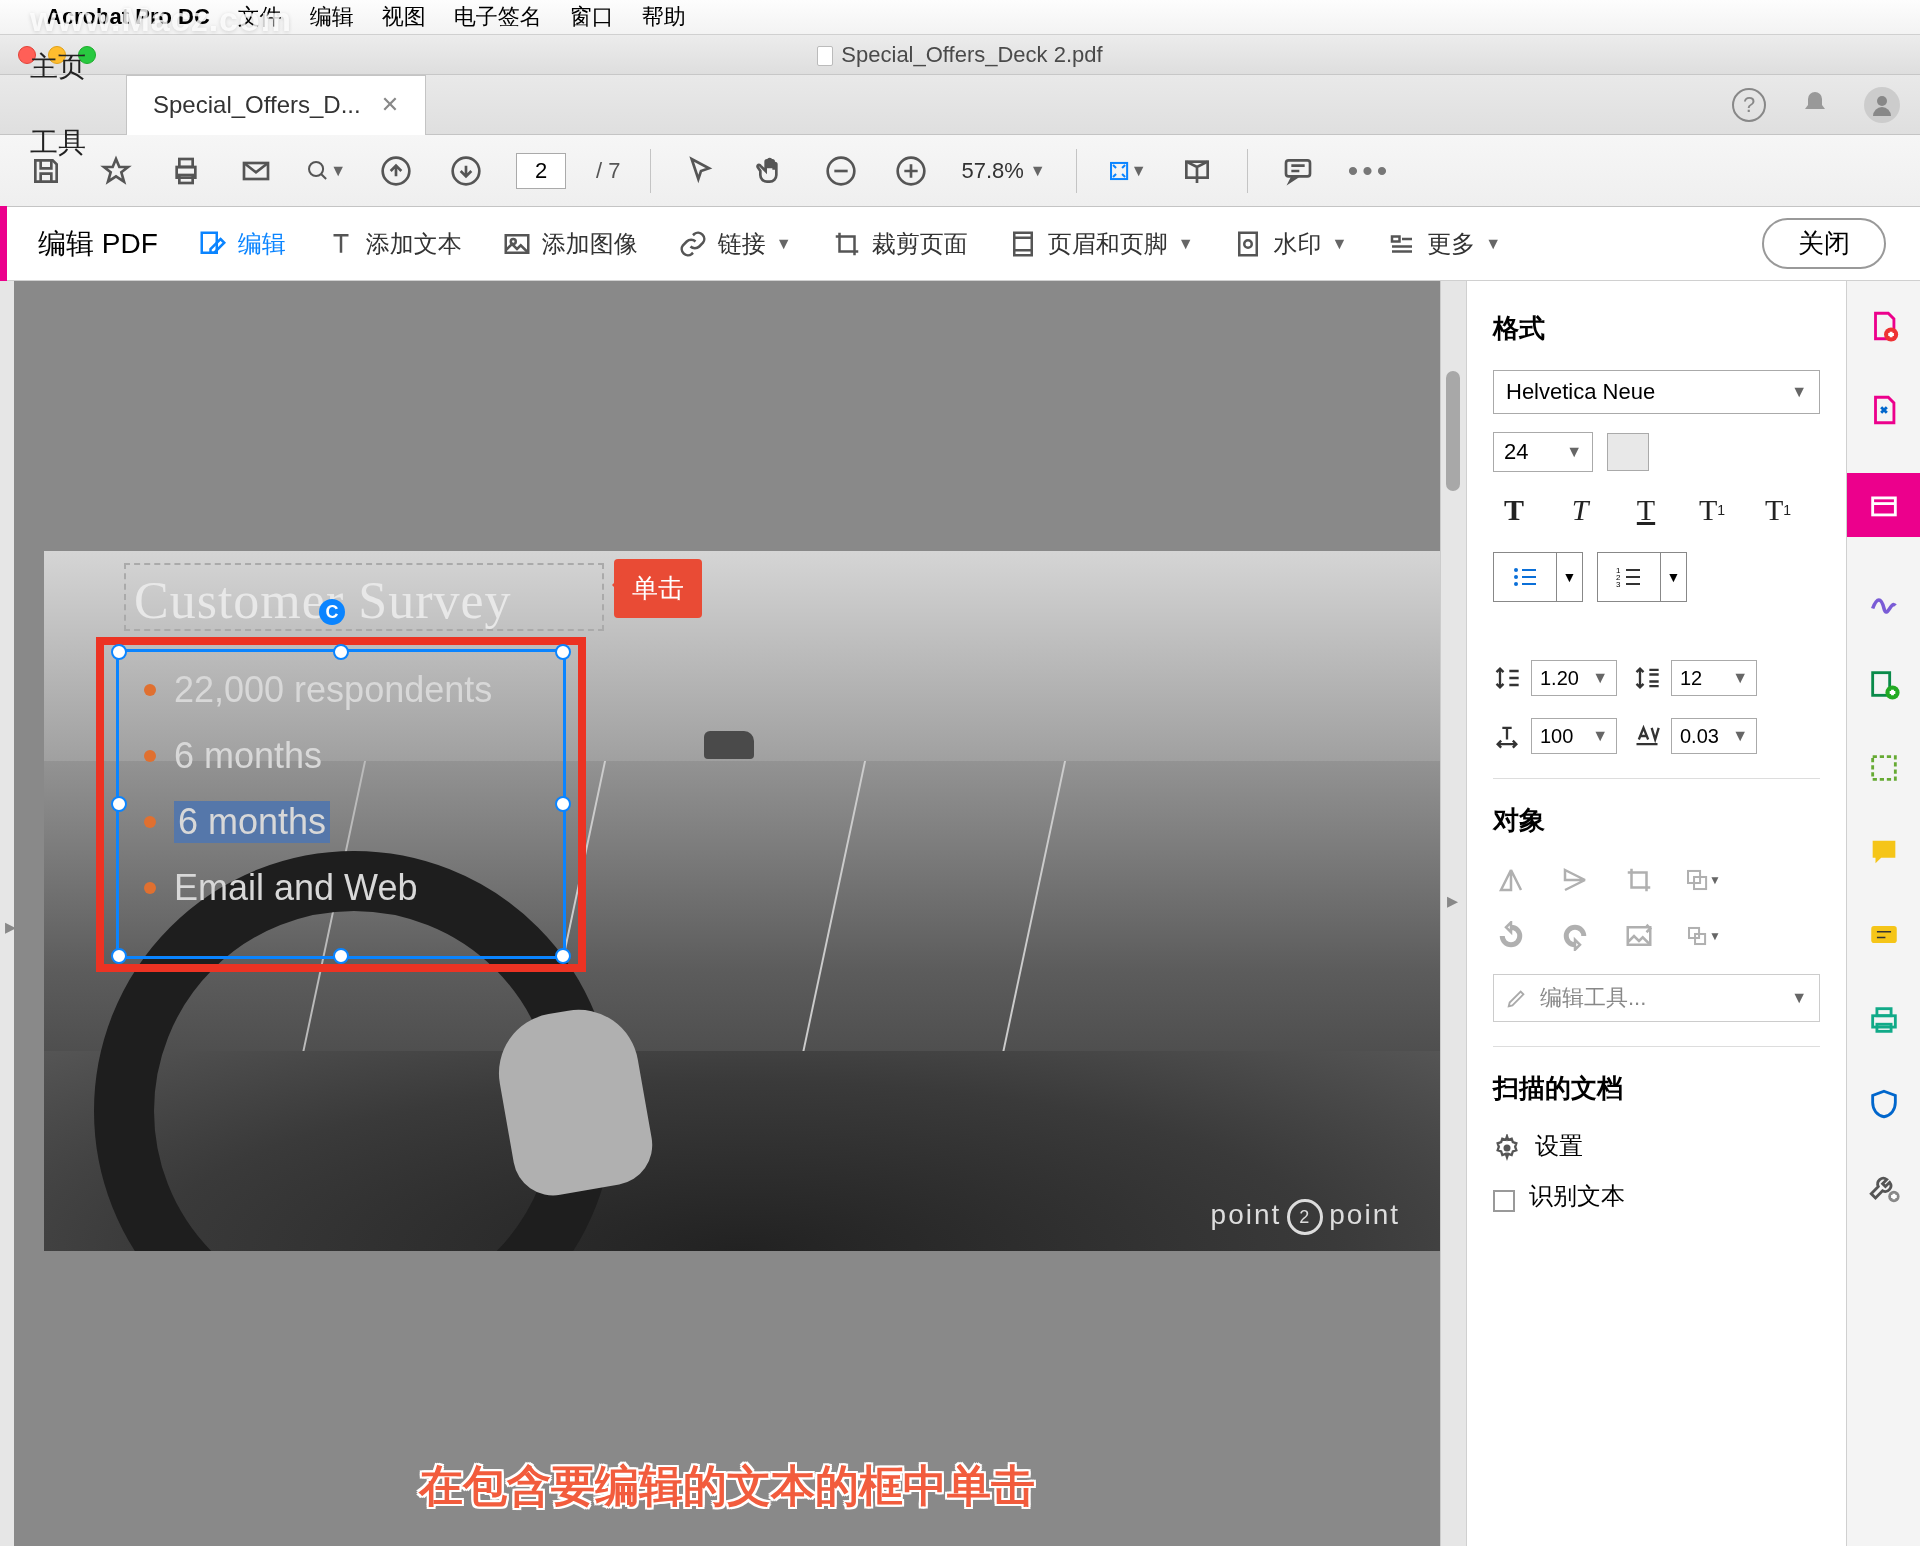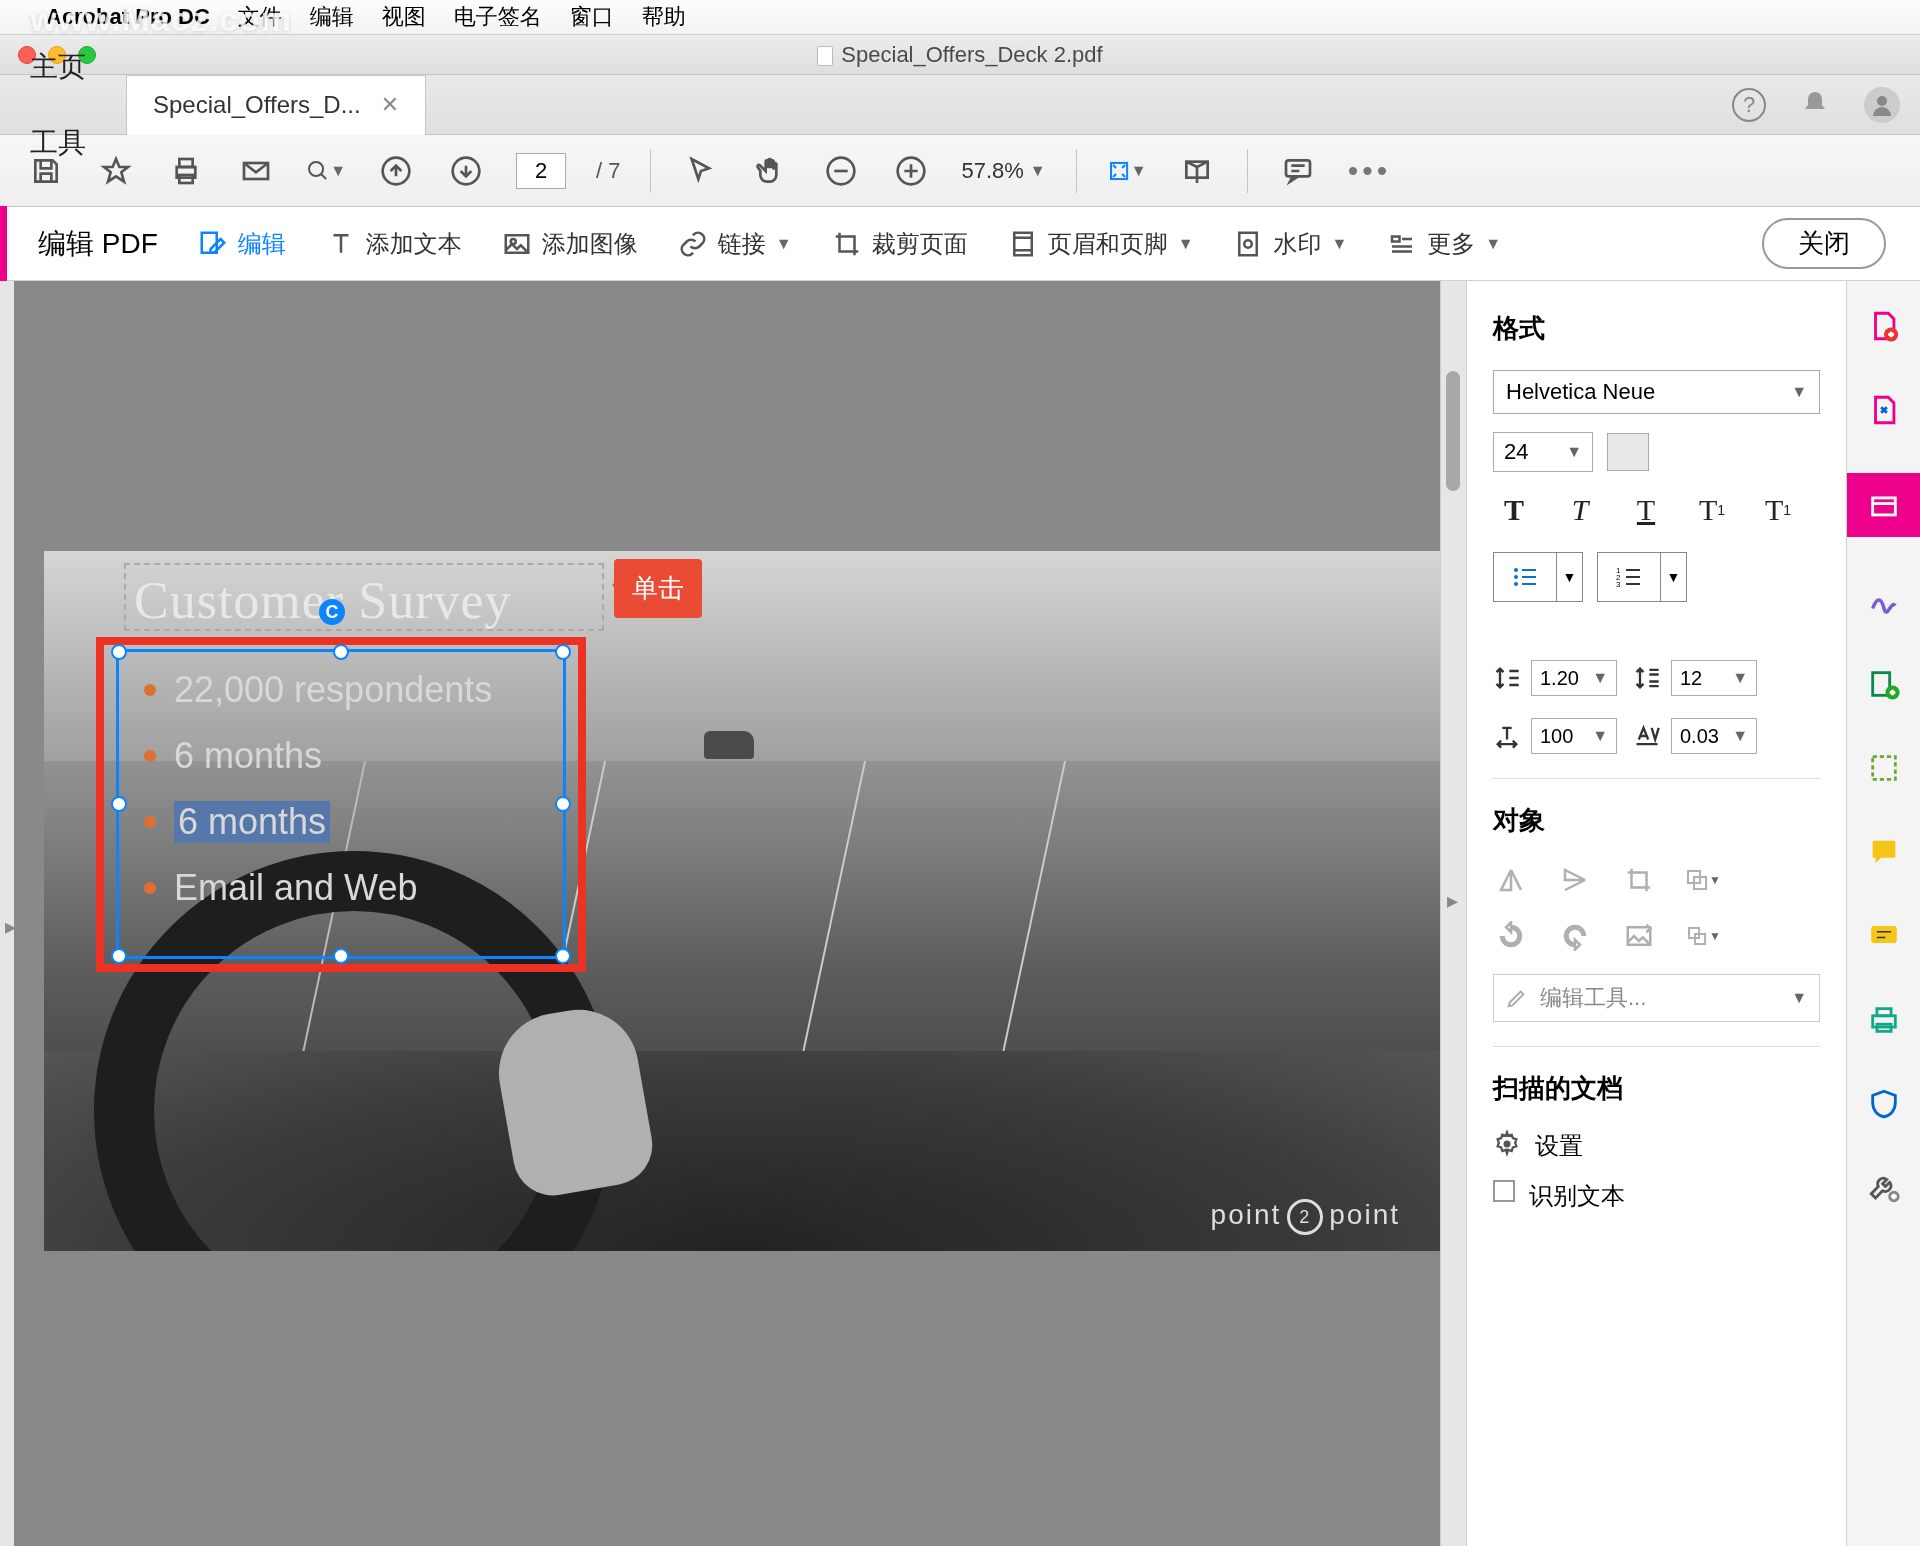--- a/index.html
+++ b/index.html
@@ -113,21 +113,21 @@
 .sp-row{display:flex;gap:16px;margin-bottom:22px;}
 .sp-item{display:flex;align-items:center;gap:10px;}
 .sp-item svg{width:28px;height:28px;}
 .sp-val{width:86px;height:36px;border:1px solid #aaa;font-size:20px;display:flex;align-items:center;padding:0 8px;justify-content:space-between;}
 .divider{height:1px;background:#ddd;margin:24px 0;}
 .obj-grid{display:flex;gap:28px;margin-bottom:20px;flex-wrap:wrap;}
 .obj-btn{width:36px;height:36px;display:flex;align-items:center;justify-content:center;color:#b0b0b0;}
 .obj-btn svg{width:30px;height:30px;stroke:#b0b0b0;fill:none;stroke-width:2;}
 .edit-tool-row{display:flex;align-items:center;gap:12px;font-size:22px;color:#888;width:100%;border:1px solid #ccc;padding:8px 12px;}
 .chk{width:22px;height:22px;border:2px solid #999;}
-.set-row{display:flex;align-items:flex-start;gap:14px;font-size:24px;margin-bottom:18px;}
+.set-row{display:flex;align-items:flex-end;gap:14px;font-size:24px;margin-bottom:18px;}
 
 
 .right-rail{width:74px;background:#f4f4f4;border-left:1px solid #d0d0d0;display:flex;flex-direction:column;align-items:center;padding-top:24px;gap:42px;}
 .rail-btn{width:42px;height:42px;display:flex;align-items:center;justify-content:center;}
 .rail-btn svg{width:34px;height:34px;}
 .rail-btn.active{background:#ec008c;width:74px;height:64px;}
 </style>
 </head>
 <body>
 
@@ -385,20 +385,21 @@
             <div class="dot"></div>
             <span class="btxt">Email and Web</span>
           </div>
       </div>
 
       <div class="brand">
         <span>point</span><span class="brand-ico"></span><span>point</span>
       </div>
     </div>
 
+    <div class="bottom-text">在包含要编辑的文本的框中单击</div>
   </div>
 
   <div class="scroll-rail">
     <div class="scroll-thumb"></div>
     <span class="exp-btn" style="left:6px;top:48%;">▸</span>
   </div>
 
   <div class="fmt-panel">
     <div class="fmt-h">格式</div>
     <div class="fmt-select">

